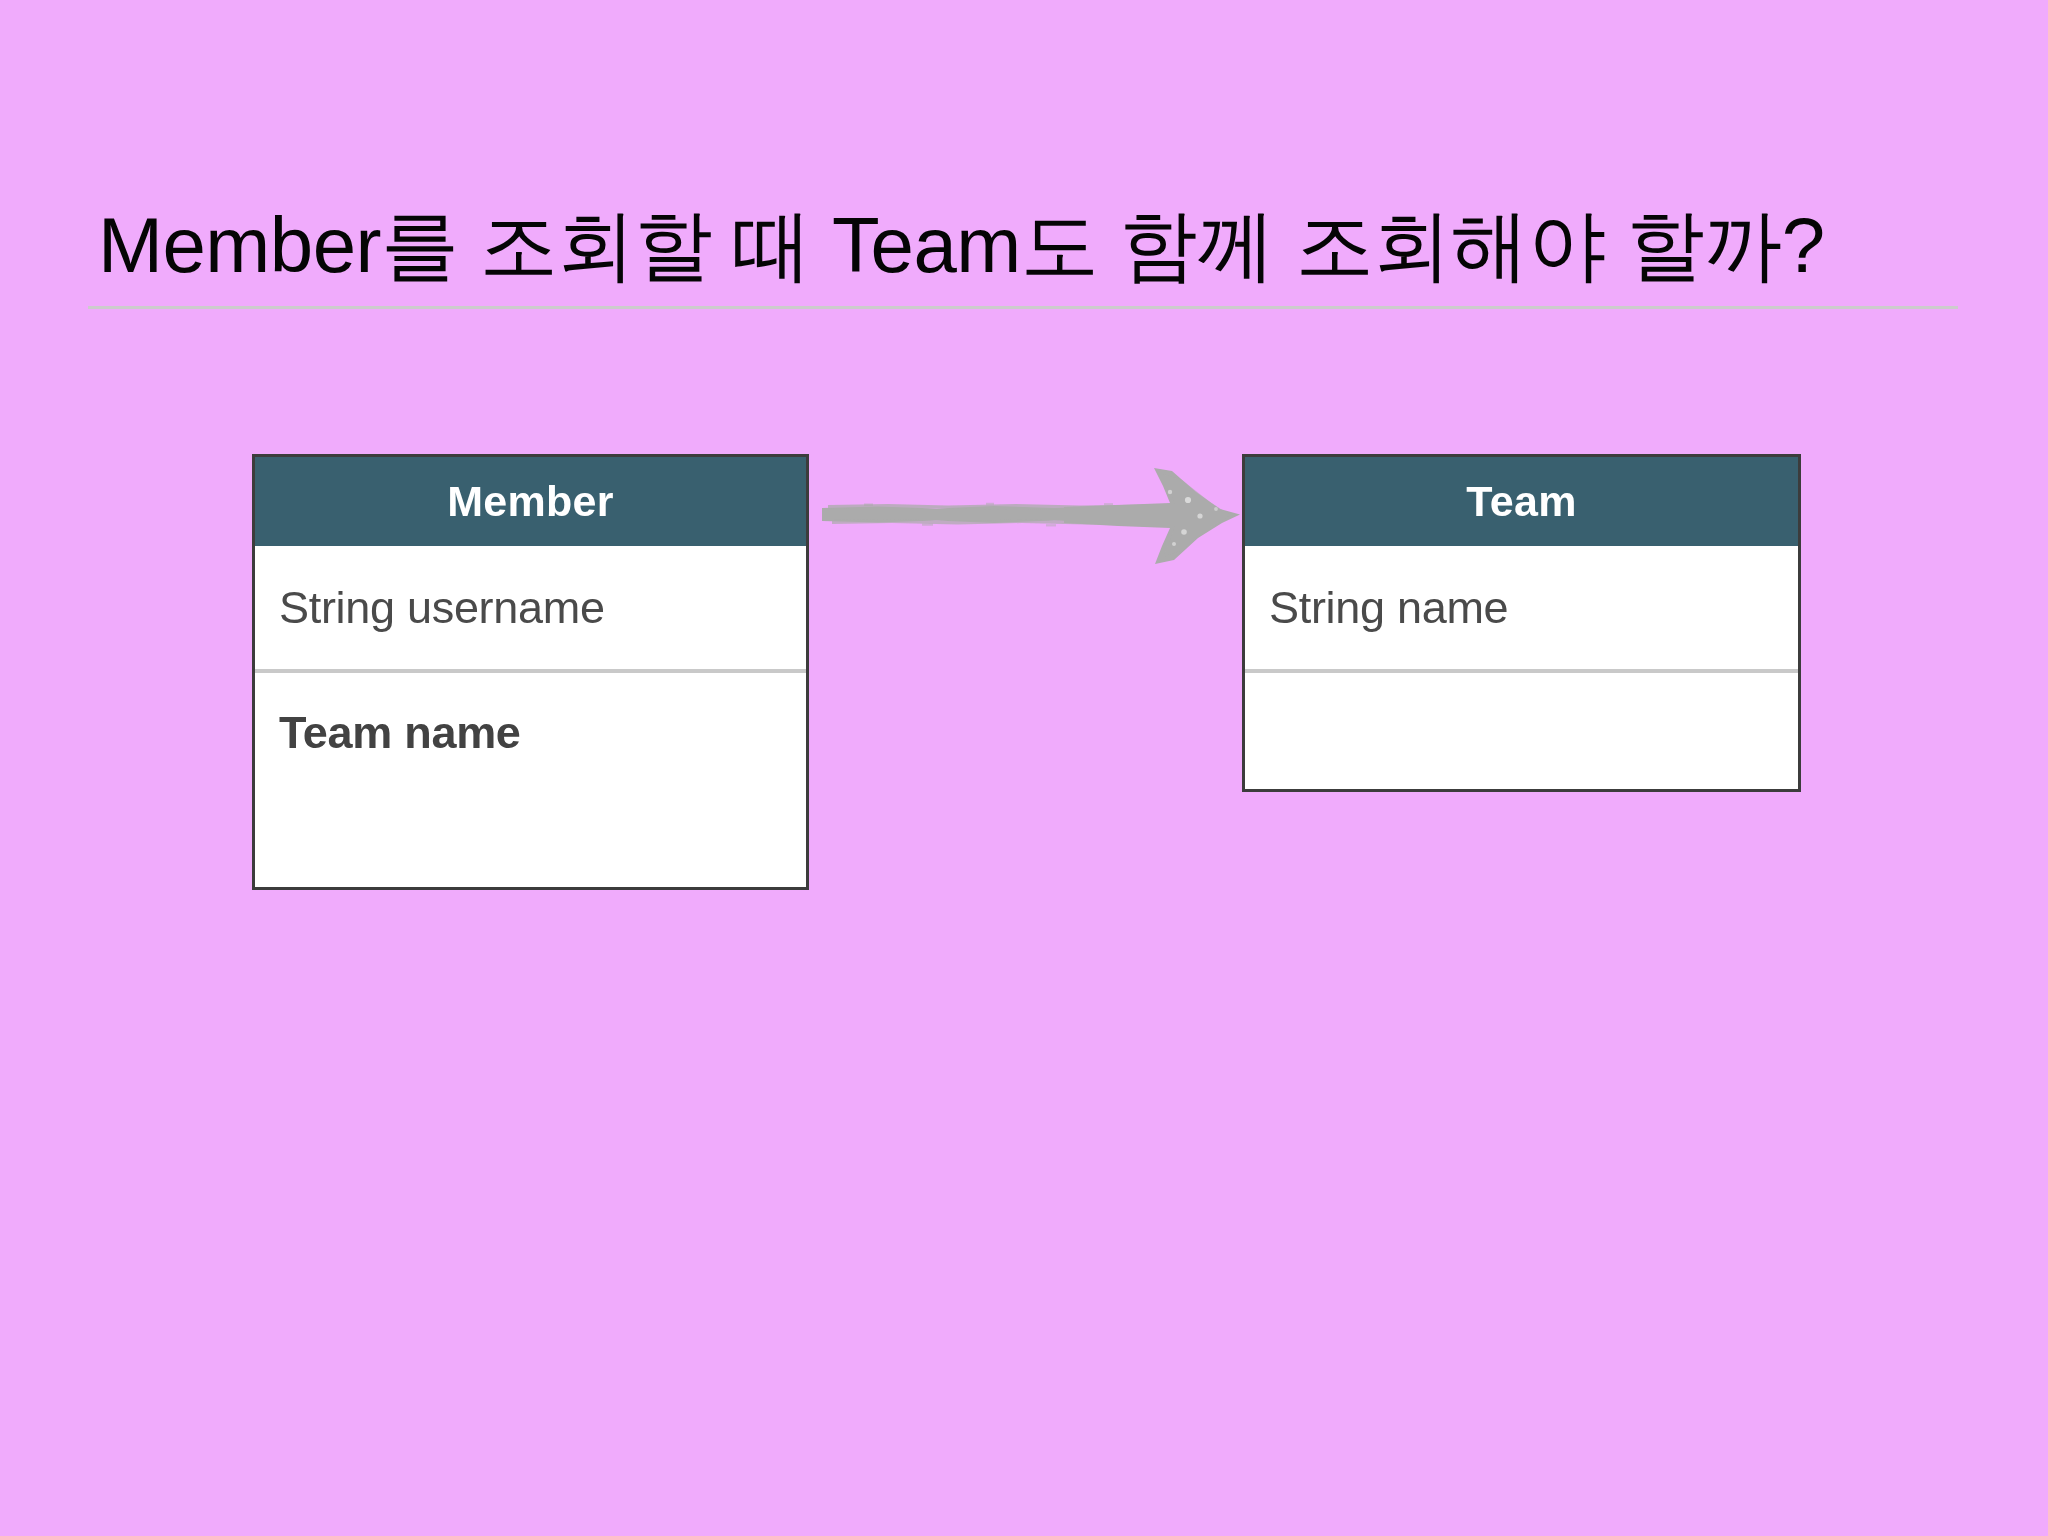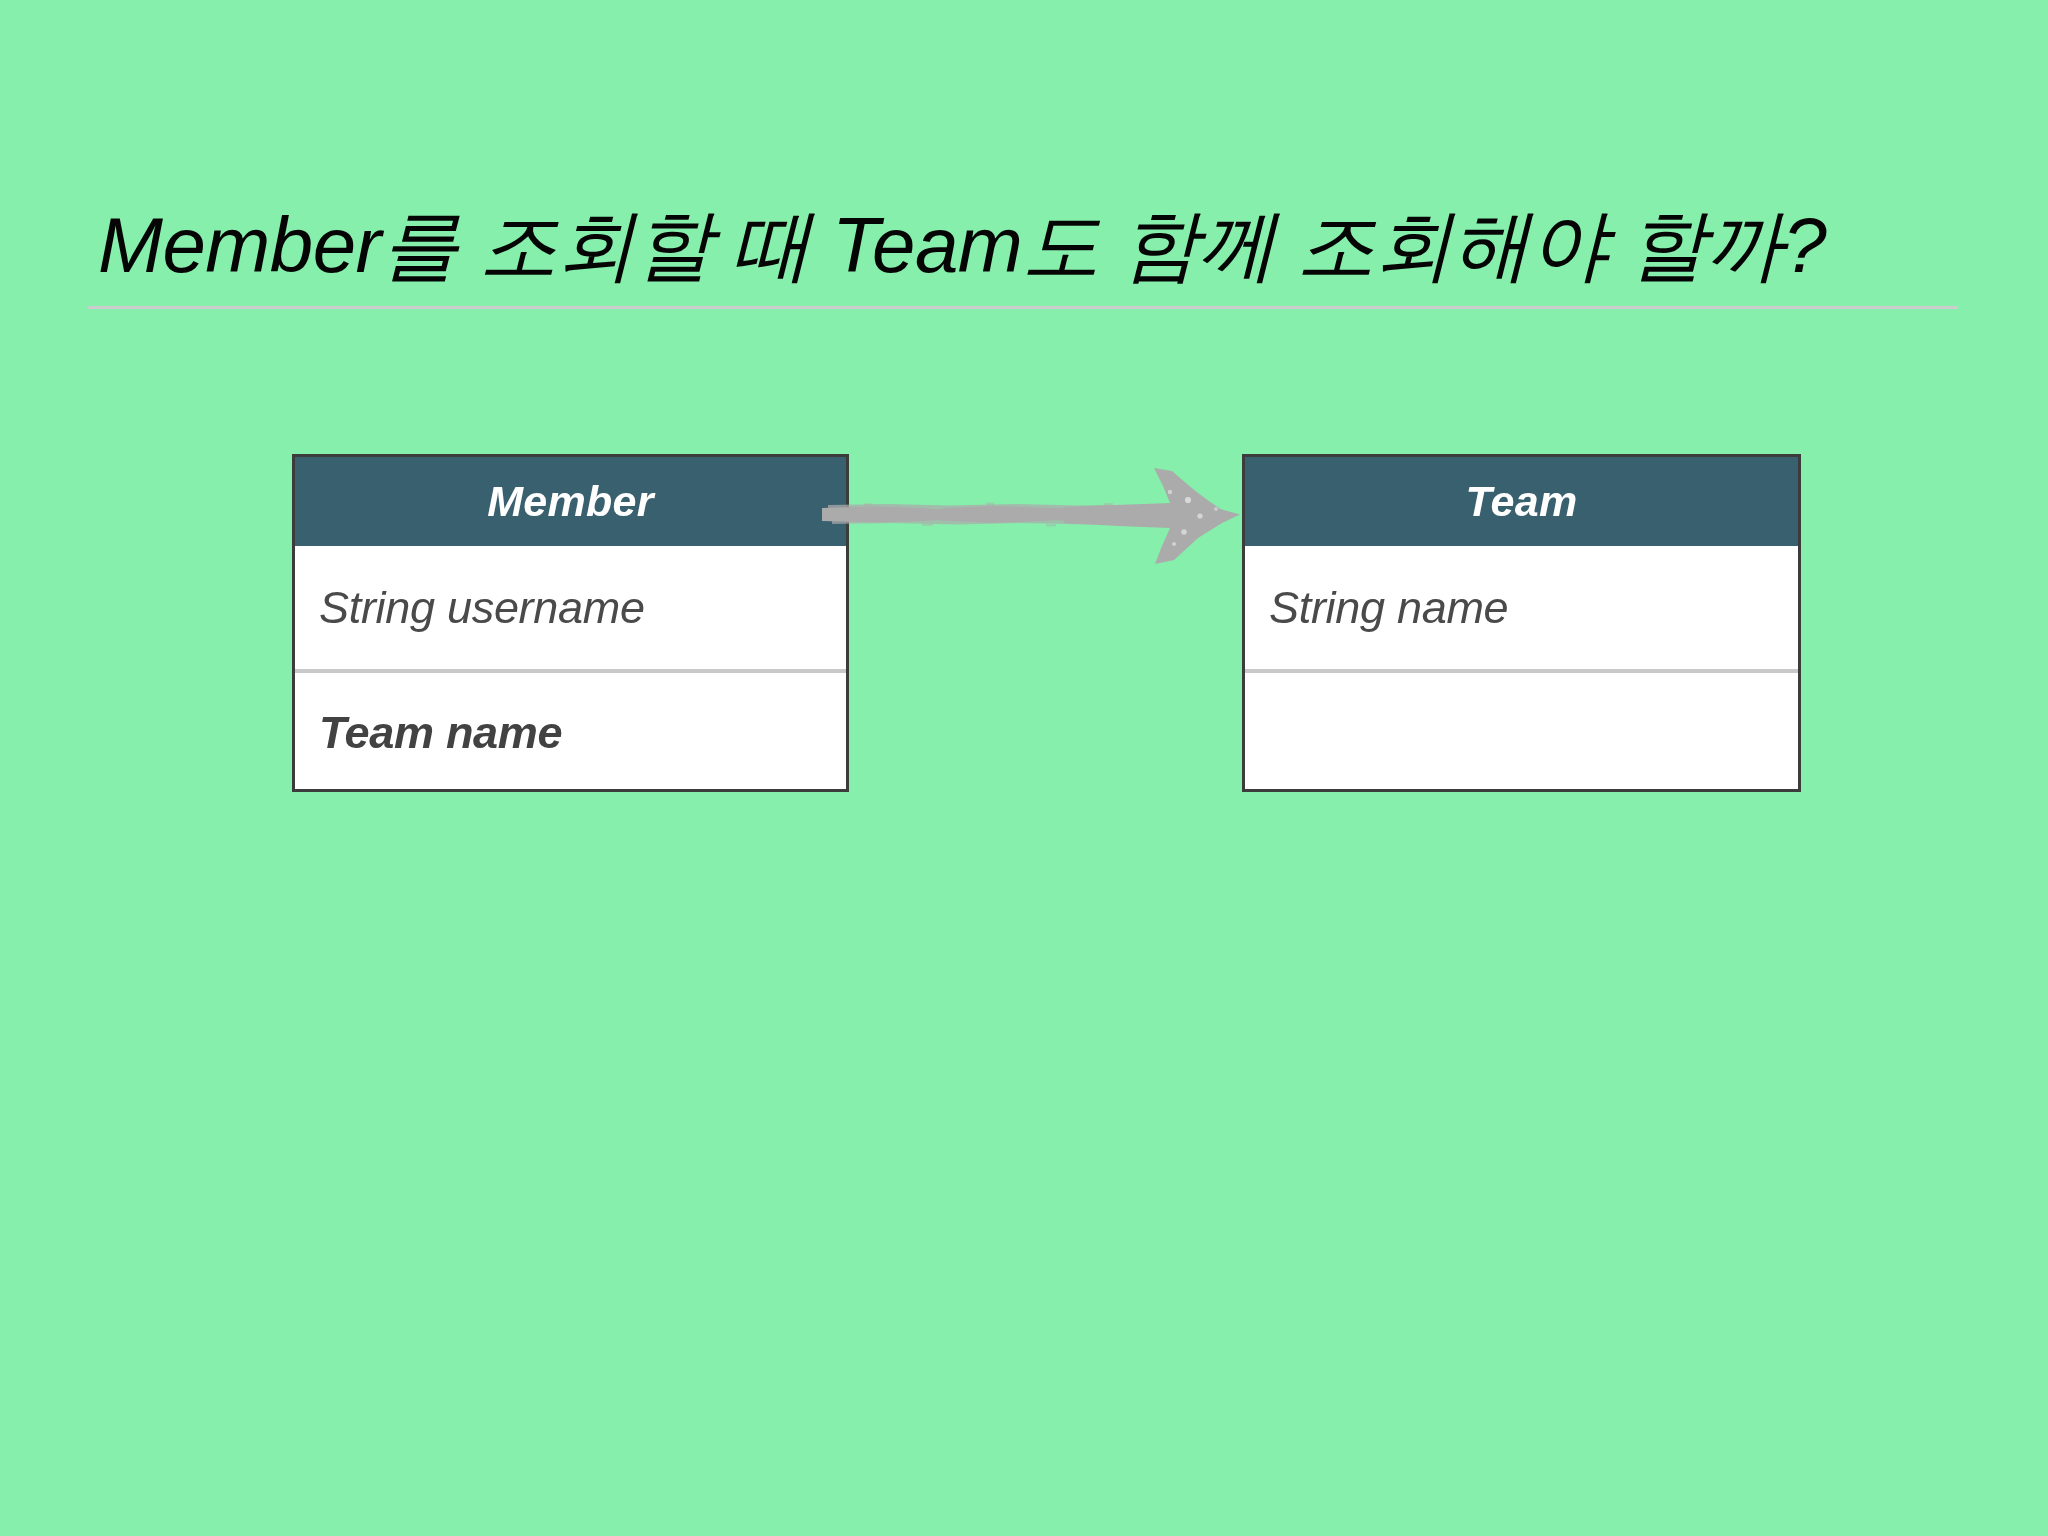--- a/index.html
+++ b/index.html
@@ -9,23 +9,22 @@
     background: #ffffff;
   }
   body {
     font-family: "Liberation Sans", "DejaVu Sans", sans-serif;
     -webkit-font-smoothing: antialiased;
   }
   .slide {
     position: relative;
     width: 2048px;
     height: 1536px;
-    background: #86efac;
+    background: #f0abfc;
     overflow: hidden;
-    font-style: italic;
   }
 
   
   .slide-title {
     position: absolute;
     left: 98px;
     top: 150px;
     width: 1800px;
     font-size: 78px;
     line-height: 1.12;
@@ -47,22 +46,21 @@
   .entity {
     position: absolute;
     box-sizing: border-box;
     background: #ffffff;
     border: 3px solid #3c3c3c;
   }
   .entity-member {
     left: 252px;
     top: 454px;
     width: 557px;
-    height: 338px;
-    margin-left: 40px;
+    height: 436px;
   }
   .entity-team {
     left: 1242px;
     top: 454px;
     width: 559px;
     height: 338px;
   }
   .entity-header {
     box-sizing: border-box;
     height: 89px;

